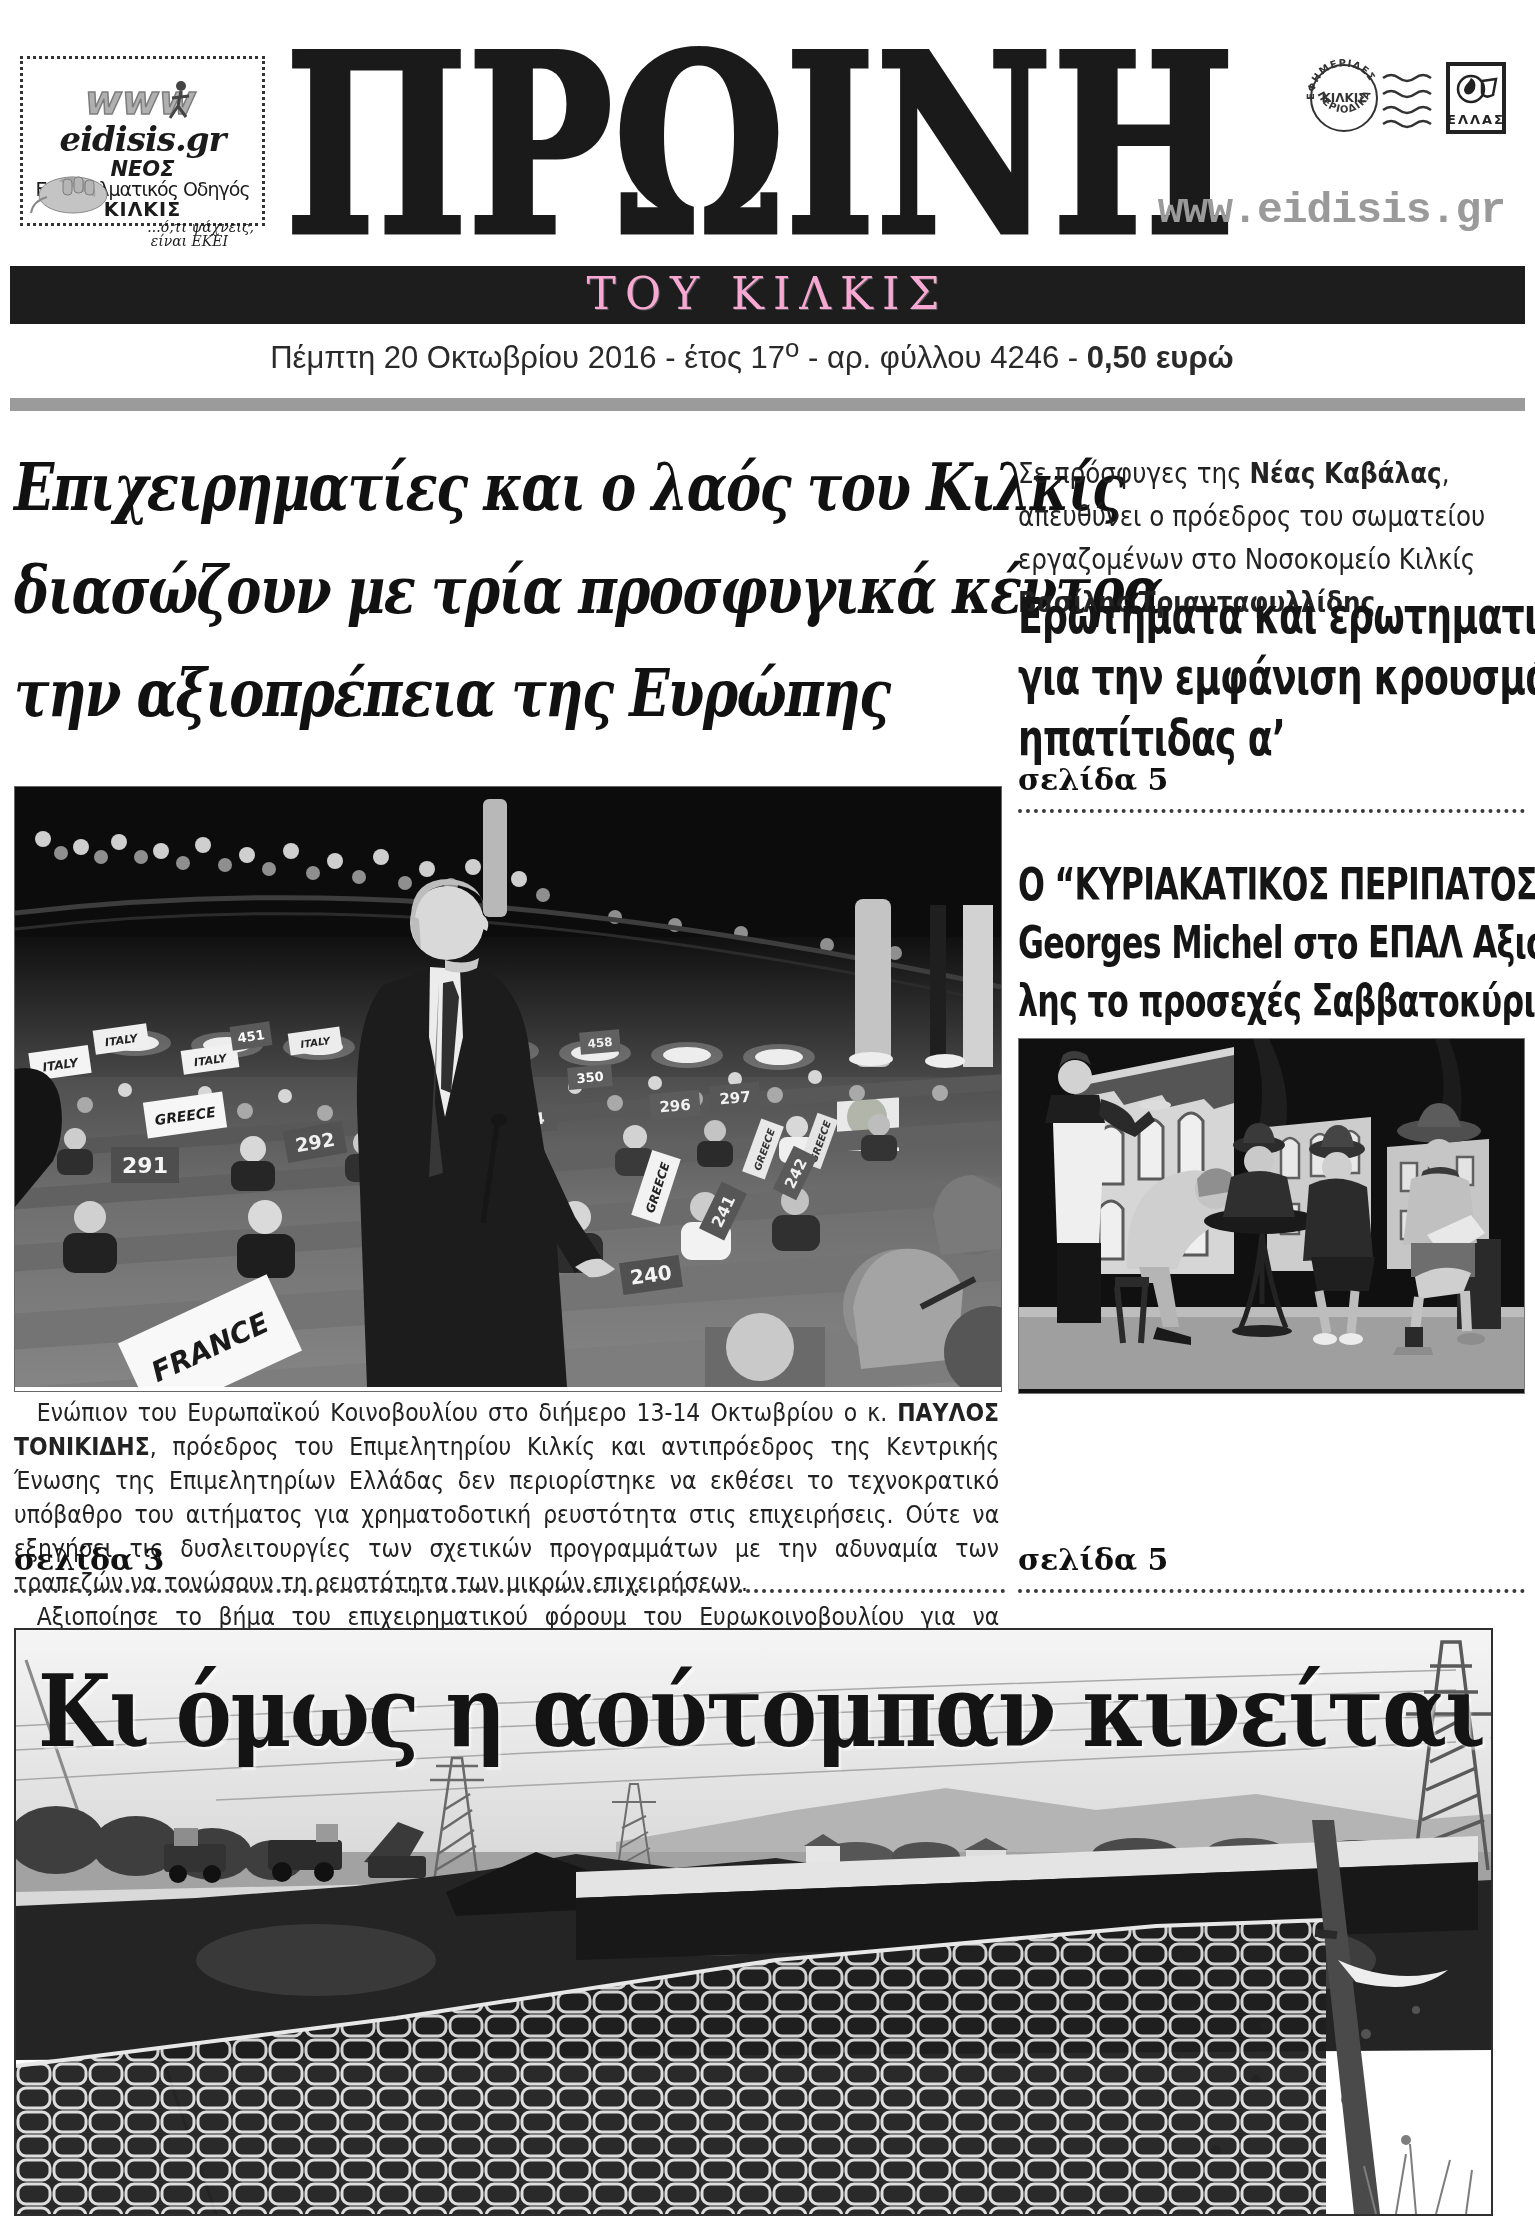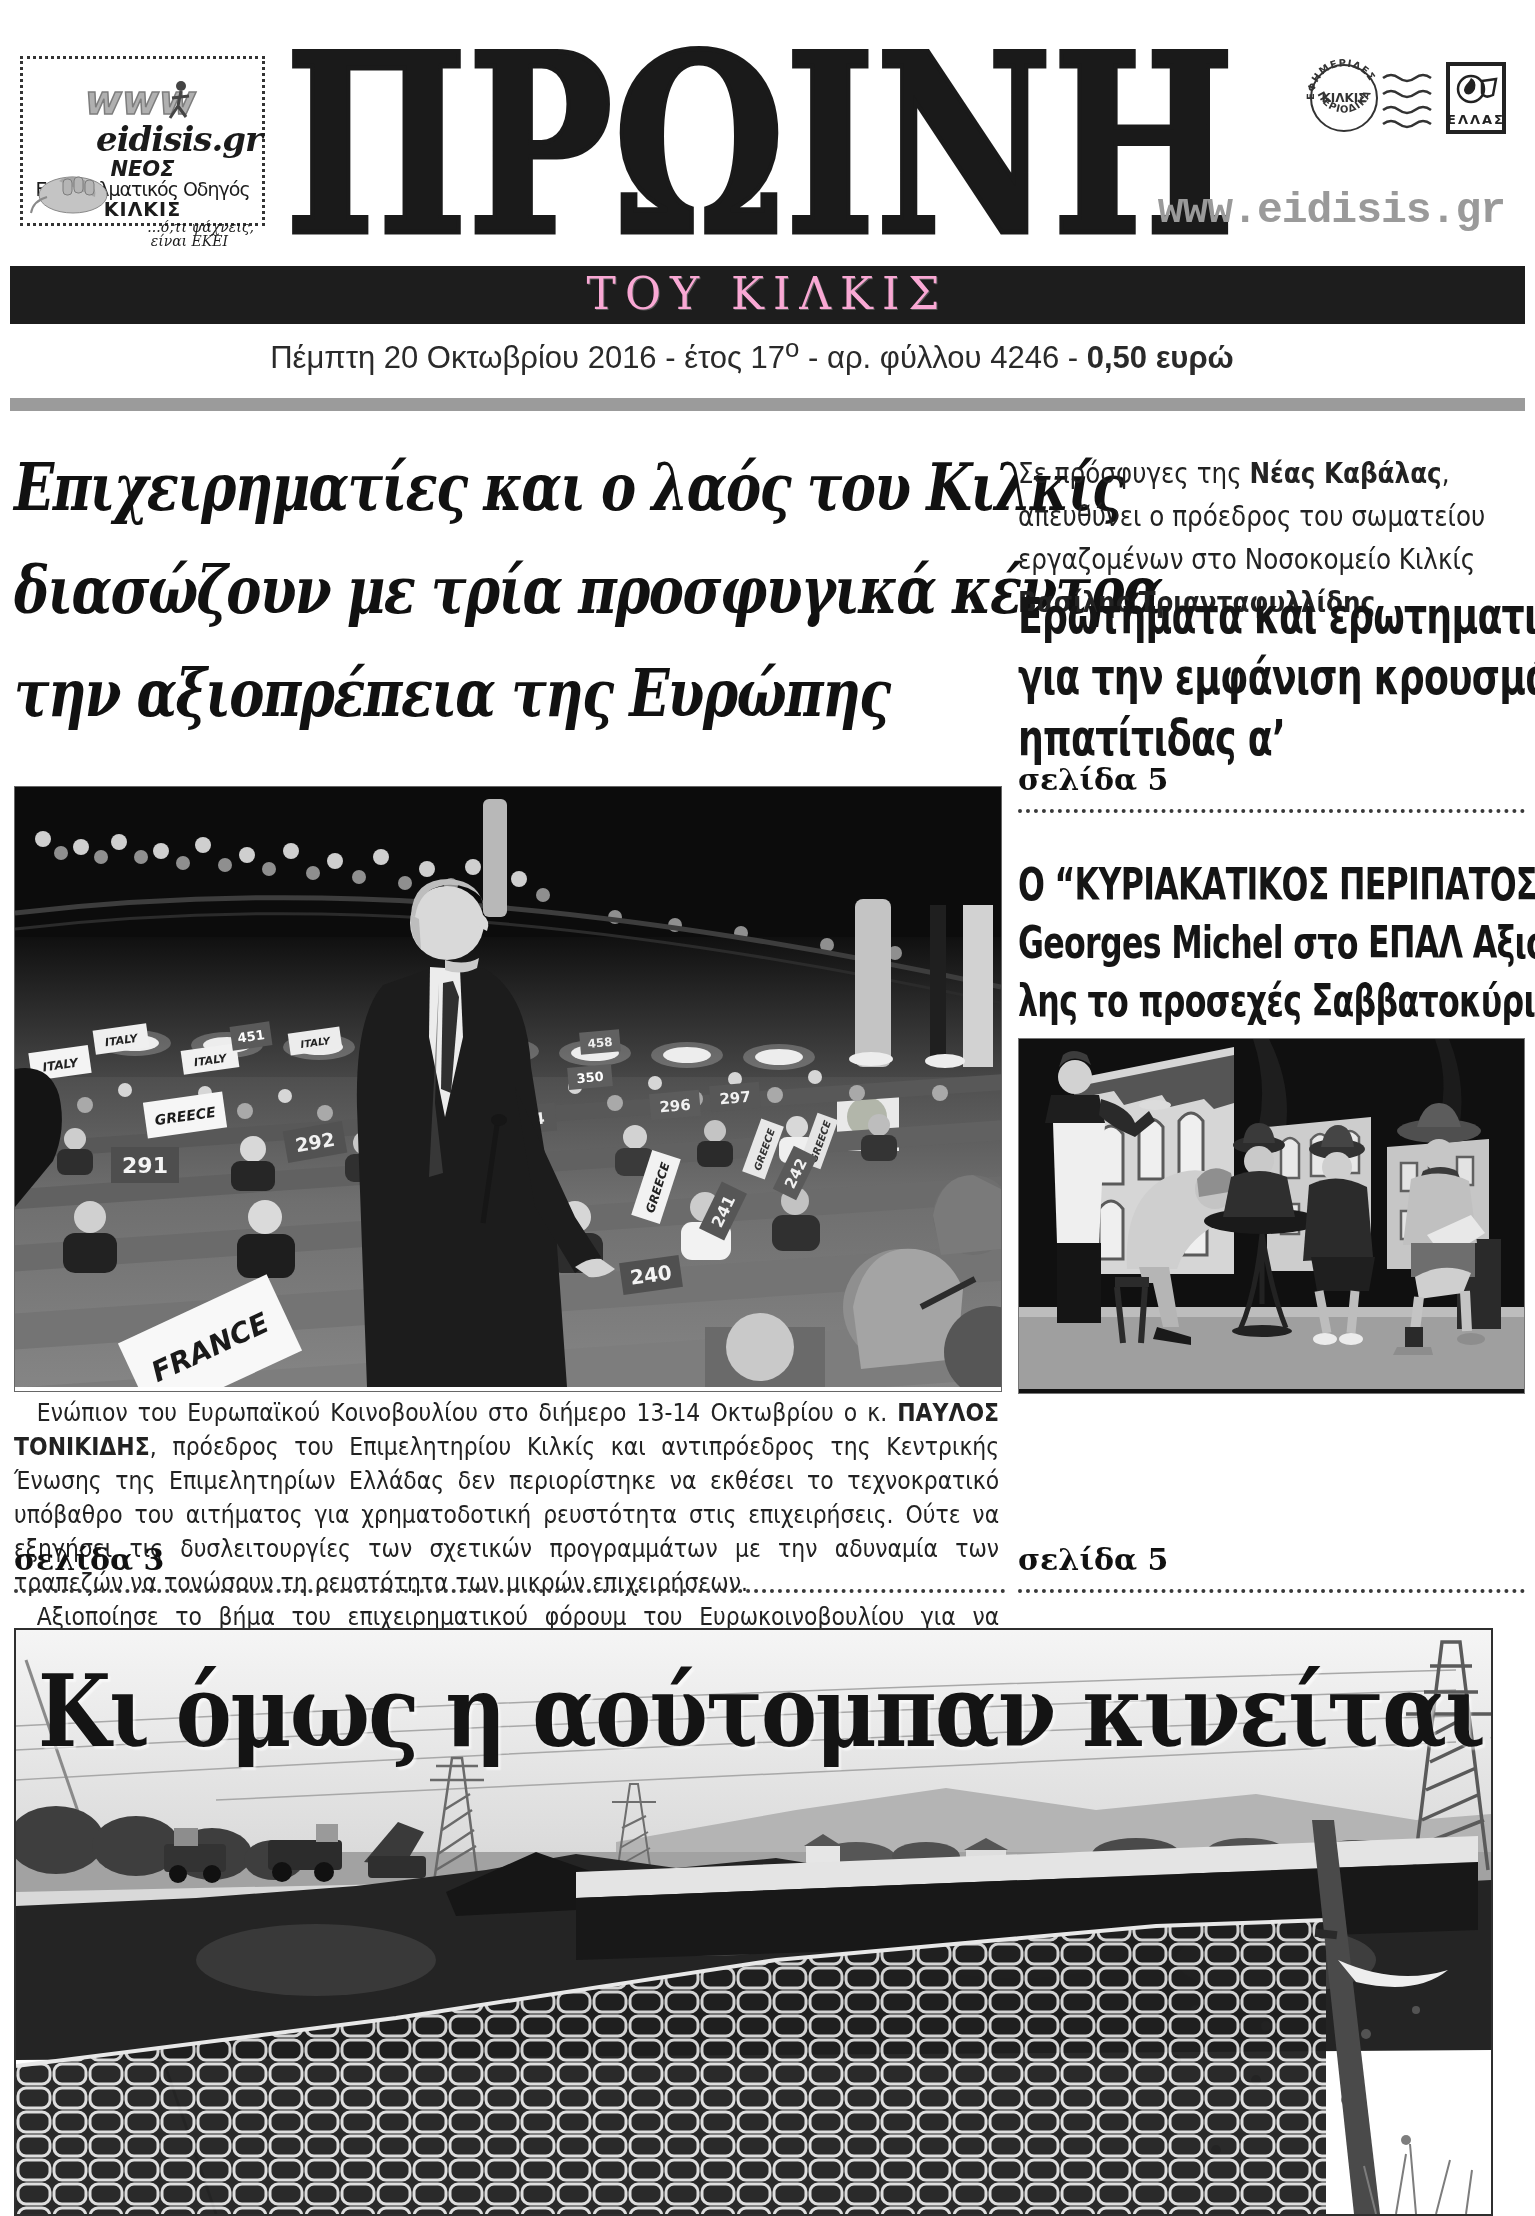--- a/index.html
+++ b/index.html
@@ -4,21 +4,21 @@
 <style>
   html,body{margin:0;padding:0;background:#e8e8e8;}
   .page{position:relative;width:1535px;height:2216px;background:#ffffff;overflow:hidden;
         font-family:"DejaVu Sans",sans-serif;color:#1b1b1b;}
   .abs{position:absolute;}
 
   
   .adbox{left:20px;top:56px;width:245px;height:170px;border:3px dotted #333;box-sizing:border-box;
          text-align:center;line-height:1.05;}
   .ad-www{height:46px;margin-top:17px;}
-  .ad-domain{font-family:"DejaVu Serif",serif;font-weight:bold;font-style:italic;font-size:34px;letter-spacing:-1px;text-align:right;}
+  .ad-domain{font-family:"DejaVu Serif",serif;font-weight:bold;font-style:italic;font-size:34px;letter-spacing:-1px;}
   .ad-l1{font-weight:bold;font-style:italic;font-size:21px;}
   .ad-l2{font-weight:normal;font-size:19px;letter-spacing:-1px;}
   .ad-l3{font-weight:bold;font-size:19px;letter-spacing:1px;}
   .ad-small{font-family:"DejaVu Serif",serif;font-style:italic;font-size:14px;text-align:right;padding-right:8px;}
   .ad-mouse{left:6px;top:108px;}
   .masthead-svg{left:280px;top:36px;}
   .site-url{left:1100px;top:186px;width:405px;text-align:right;font-size:43px;font-weight:bold;
             color:#9a9a9a;letter-spacing:-1px;font-family:Liberation Mono, monospace;}
   .stamps{left:1305px;top:56px;}
 

